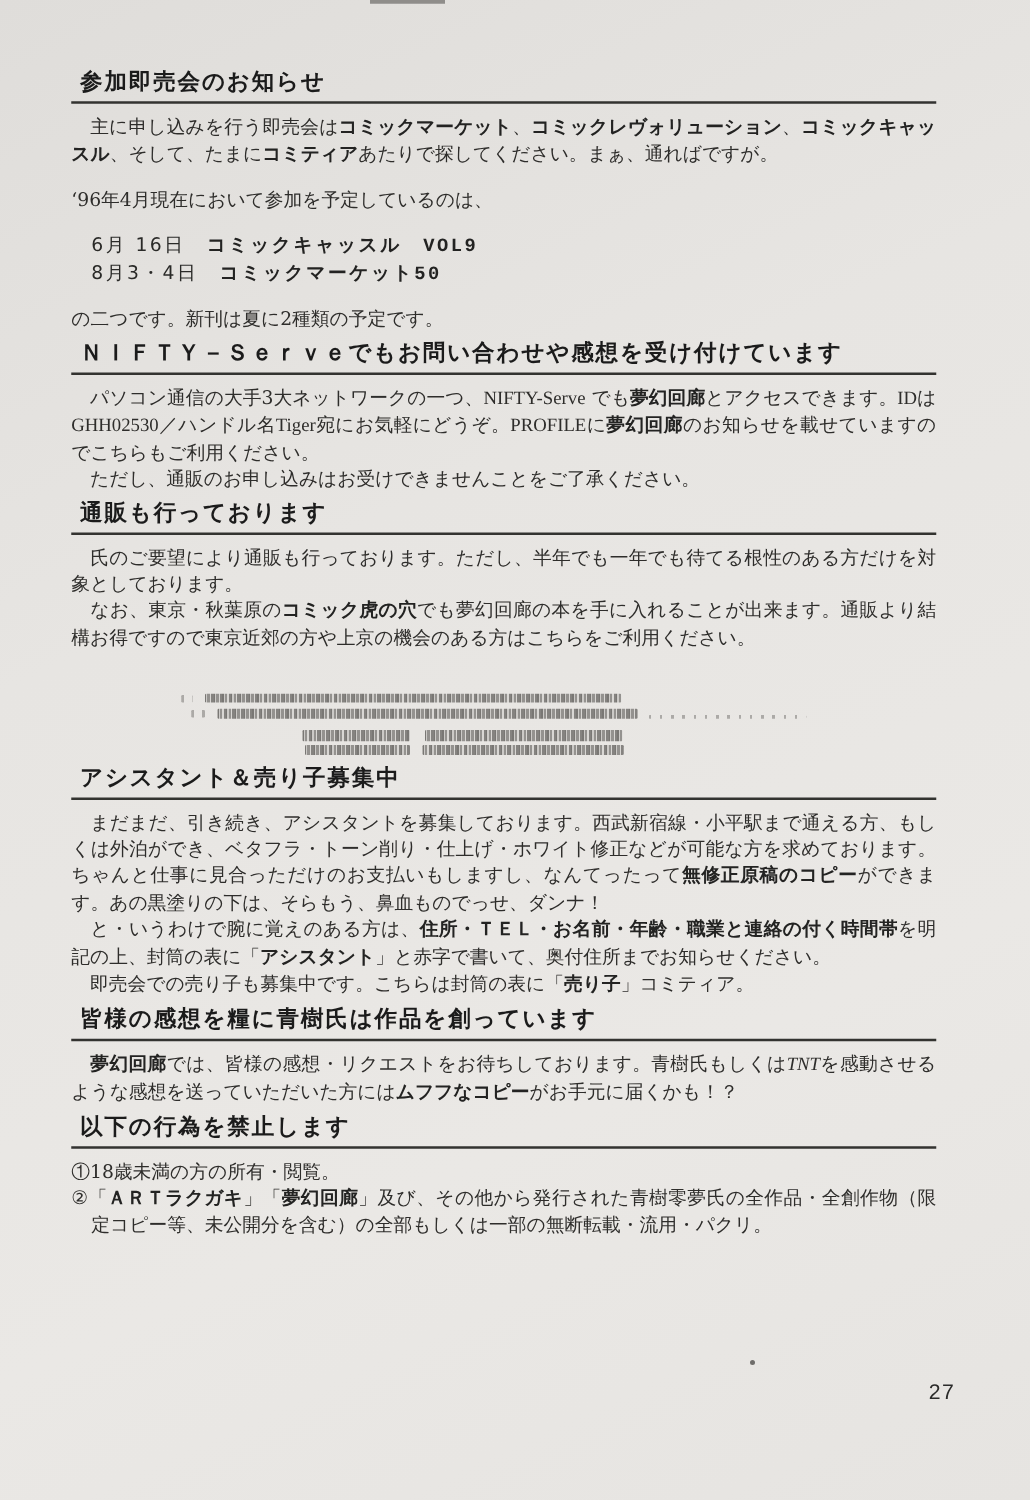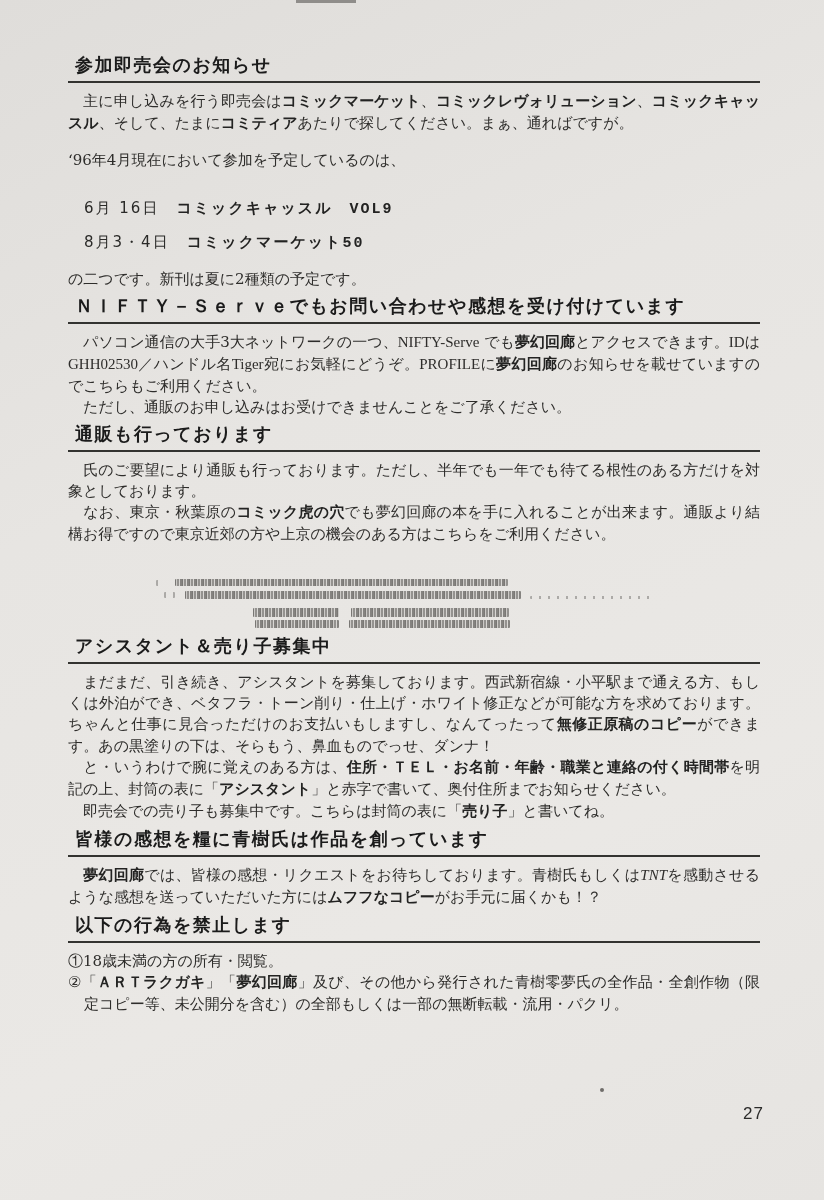--- a/index.html
+++ b/index.html
@@ -6,21 +6,21 @@
   body{background:#aeaca9;}
   .page{
     position:relative;
     width:824px;height:1200px;
     margin:0 auto;
     background:linear-gradient(155deg,#dfddda 0%,#e7e5e2 35%,#eae8e5 70%,#e6e4e1 100%);
     overflow:hidden;
     box-sizing:border-box;
     font-family:"DejaVu Serif","Liberation Serif",serif;
   }
-  .content{position:absolute;left:68px;top:52px;width:692px;}
+  .content{position:absolute;left:57px;top:52px;width:692px;}
   .section{margin-top:3px;}
   .section:first-child{margin-top:0;}
   .section-heading{
     margin:0;
     font-family:"Liberation Sans","DejaVu Sans",sans-serif;
     font-weight:700;
     font-size:18px;line-height:26px;
     color:#1b1b1b;
     letter-spacing:1.5px;
     padding:0 0 3px 7px;
@@ -30,21 +30,21 @@
     margin:0;
     font-size:15px;line-height:21px;
     color:#2e2d2b;
     text-align:justify;
   }
   .first-after-rule{margin-top:8px;}
   .seg-b{font-family:Liberation Mono, monospace;font-weight:700;color:#232322;}
   .seg-g{font-family:"DejaVu Sans","Liberation Sans",sans-serif;color:#2a2a28;}
   .seg-latin{font-family:"Liberation Serif","DejaVu Serif",serif;}
   .seg-i{font-style:italic;}
-  .date-line{padding-left:16px;letter-spacing:2px;margin-top:12px;}
+  .date-line{padding-left:16px;letter-spacing:2px;}
   .list-hang{padding-left:16px;text-indent:-16px;}
   .spacer{height:15px;}
   .redacted{position:relative;height:60px;margin-top:10px;}
   .redacted-line{
     position:absolute;
     background:repeating-linear-gradient(90deg,#6e6c69 0 1px,#c9c7c4 1px 2px,#8b8986 2px 4px,#d8d6d3 4px 5px,#7b7976 5px 7px);
     filter:blur(.5px);
     opacity:.9;
     border-radius:1px;
   }
@@ -95,21 +95,21 @@
           <div class="redacted-line" style="left: 185px; top: 38px; width: 86px; height: 9px;"></div>
           <div class="redacted-line" style="left: 283px; top: 38px; width: 158px; height: 9px;"></div>
           <div class="redacted-line" style="left: 187px; top: 50px; width: 84px; height: 8px;"></div>
           <div class="redacted-line" style="left: 281px; top: 50px; width: 161px; height: 8px;"></div>
         </div>
       </section>
       <section class="section">
         <h2 class="section-heading">アシスタント＆売り子募集中</h2>
         <p class="para first-after-rule"><span>　まだまだ、引き続き、アシスタントを募集しております。西武新宿線・小平駅まで通える方、もしくは外泊ができ、ベタフラ・トーン削り・仕上げ・ホワイト修正などが可能な方を求めております。ちゃんと仕事に見合っただけのお支払いもしますし、なんてったって</span><span class="seg-b">無修正原稿のコピー</span><span>ができます。あの黒塗りの下は、そらもう、鼻血ものでっせ、ダンナ！</span></p>
         <p class="para"><span>　と・いうわけで腕に覚えのある方は、</span><span class="seg-b">住所・ＴＥＬ・お名前・年齢・職業と連絡の付く時間帯</span><span>を明記の上、封筒の表に「</span><span class="seg-b">アシスタント</span><span>」と赤字で書いて、奥付住所までお知らせください。</span></p>
-        <p class="para"><span>　即売会での売り子も募集中です。こちらは封筒の表に「</span><span class="seg-b">売り子</span><span>」と書いてね。</span></p>
+        <p class="para"><span>　即売会での売り子も募集中です。こちらは封筒の表に「</span><span class="seg-b">売り子</span><span>」コミティア。</span></p>
       </section>
       <section class="section">
         <h2 class="section-heading">皆様の感想を糧に青樹氏は作品を創っています</h2>
         <p class="para first-after-rule"><span>　</span><span class="seg-b">夢幻回廊</span><span>では、皆様の感想・リクエストをお待ちしております。青樹氏もしくは</span><span class="seg-latin seg-i">TNT</span><span>を感動させるような感想を送っていただいた方には</span><span class="seg-b">ムフフなコピー</span><span>がお手元に届くかも！？</span></p>
       </section>
       <section class="section">
         <h2 class="section-heading">以下の行為を禁止します</h2>
         <p class="para list-hang first-after-rule"><span>①18歳未満の方の所有・閲覧。</span></p>
         <p class="para list-hang"><span>②「</span><span class="seg-b">ＡＲＴラクガキ</span><span>」「</span><span class="seg-b">夢幻回廊</span><span>」及び、その他から発行された青樹零夢氏の全作品・全創作物（限定コピー等、未公開分を含む）の全部もしくは一部の無断転載・流用・パクリ。</span></p>
       </section>

